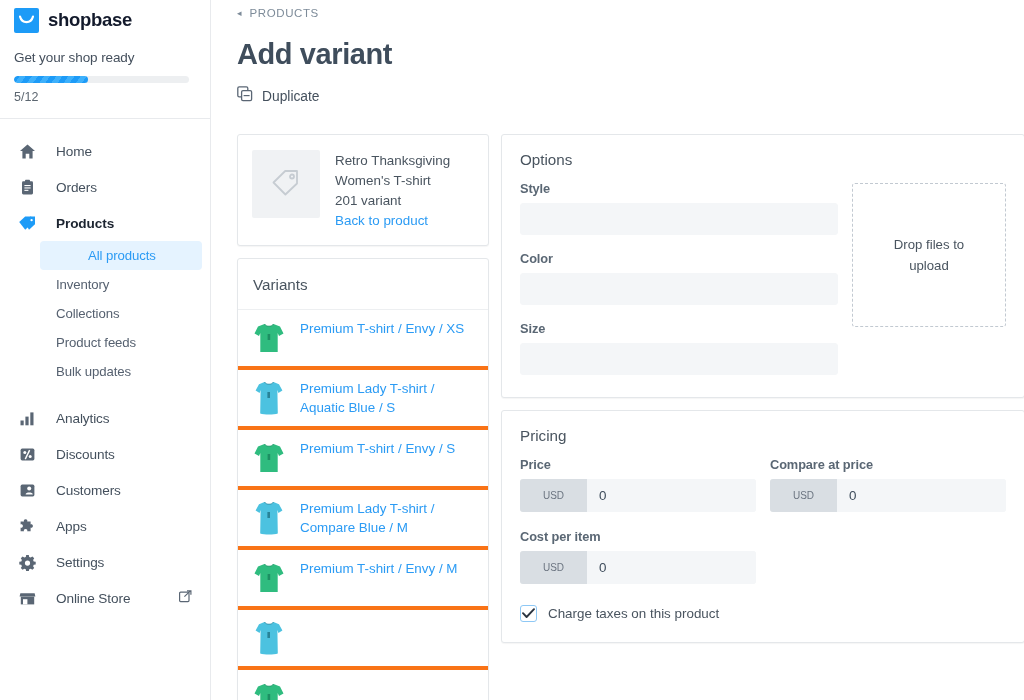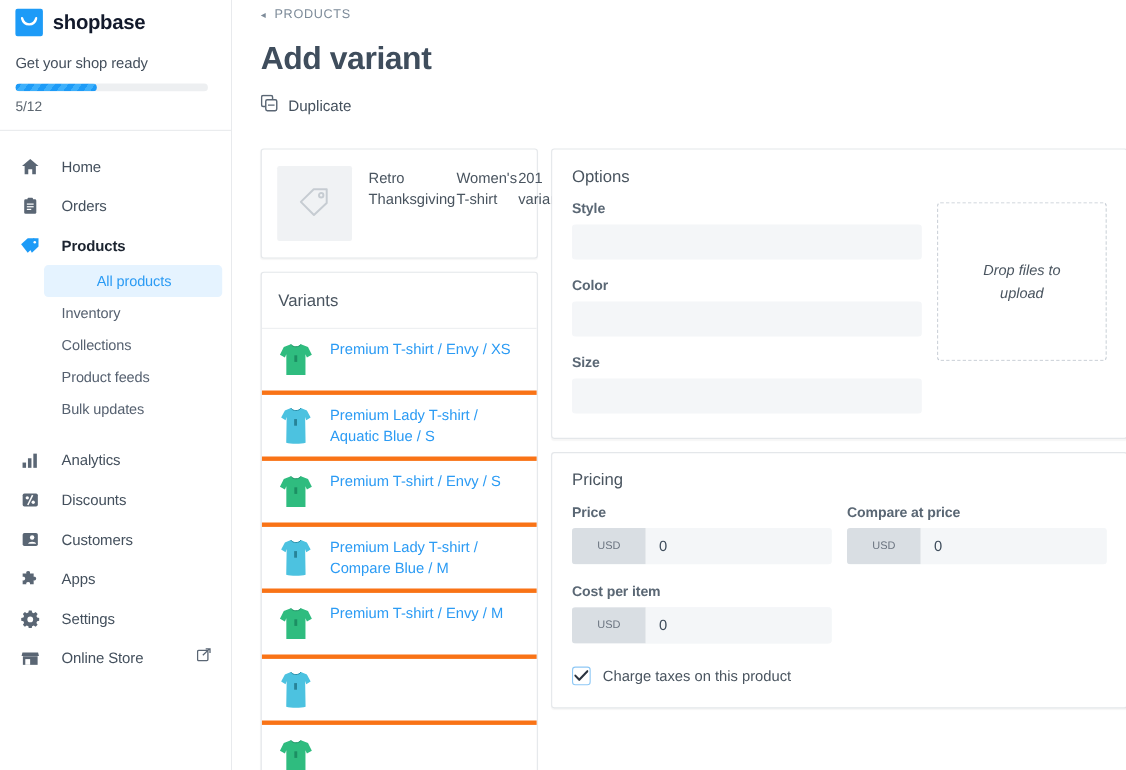--- a/index.html
+++ b/index.html
@@ -84,21 +84,21 @@
     background: #ffffff; border: 1px solid #e4e7ea; border-radius: 3px;
     box-shadow: 0 1px 1px rgba(22,29,37,0.04);
   }
 
   
   .product-card { display: flex; gap: 15px; padding: 15px 14px; }
   .product-thumb {
     width: 68px; height: 68px; background: #f0f2f4; border-radius: 2px; flex: 0 0 68px;
     display: flex; align-items: center; justify-content: center;
   }
-  .product-info { display: flex; flex-direction: row; gap: 1px; padding-top: 1px; }
+  .product-info { display: flex; flex-direction: column; gap: 1px; padding-top: 1px; }
   .product-name { font-size: 13.4px; color: #49545f; line-height: 19px; max-width: 140px; }
   .product-variant-count { font-size: 13.4px; color: #49545f; line-height: 19px; }
   .product-back { font-size: 13.4px; color: #2b9bf4; line-height: 19px; cursor: pointer; }
 
   
   .variants-card { margin-top: 12px; overflow: hidden; }
   .variants-header { padding: 17px 15px 16px 15px; border-bottom: 1px solid #edeff1; }
   .variants-title { font-size: 15.2px; color: #49545f; }
   .variant-row {
     display: flex; gap: 14px;
@@ -117,21 +117,21 @@
   .field-input {
     width: 100%; height: 32px; background: #f4f6f8; border: 1px solid #f4f6f8;
     border-radius: 3px; margin-bottom: 16px; font-family: inherit; font-size: 13px;
     padding: 0 10px; color: #3f4d5c; outline: none;
   }
   .field-input:last-of-type { margin-bottom: 0; }
   .dropzone {
     width: 154px; height: 144px; flex: 0 0 154px;
     border: 1px dashed #c2c9d1; border-radius: 3px;
     display: flex; align-items: center; justify-content: center; text-align: center;
-    margin-left: auto; margin-top: 2px; cursor: pointer; font-style: italic;
+    margin-left: auto; margin-top: 2px; cursor: pointer;
   }
   .dropzone-text { font-size: 13.2px; color: #49545f; line-height: 21px; max-width: 86px; }
 
   
   .pricing-card { margin-top: 12px; padding: 16px 18px 20px 18px; }
   .price-grid { display: flex; gap: 14px; }
   .price-col { width: 236px; flex: 0 0 236px; }
   .money-input { display: flex; height: 33px; border-radius: 3px; overflow: hidden; background: #f4f6f8; }
   .money-prefix {
     width: 67px; flex: 0 0 67px; background: #d9dee3; display: flex;

